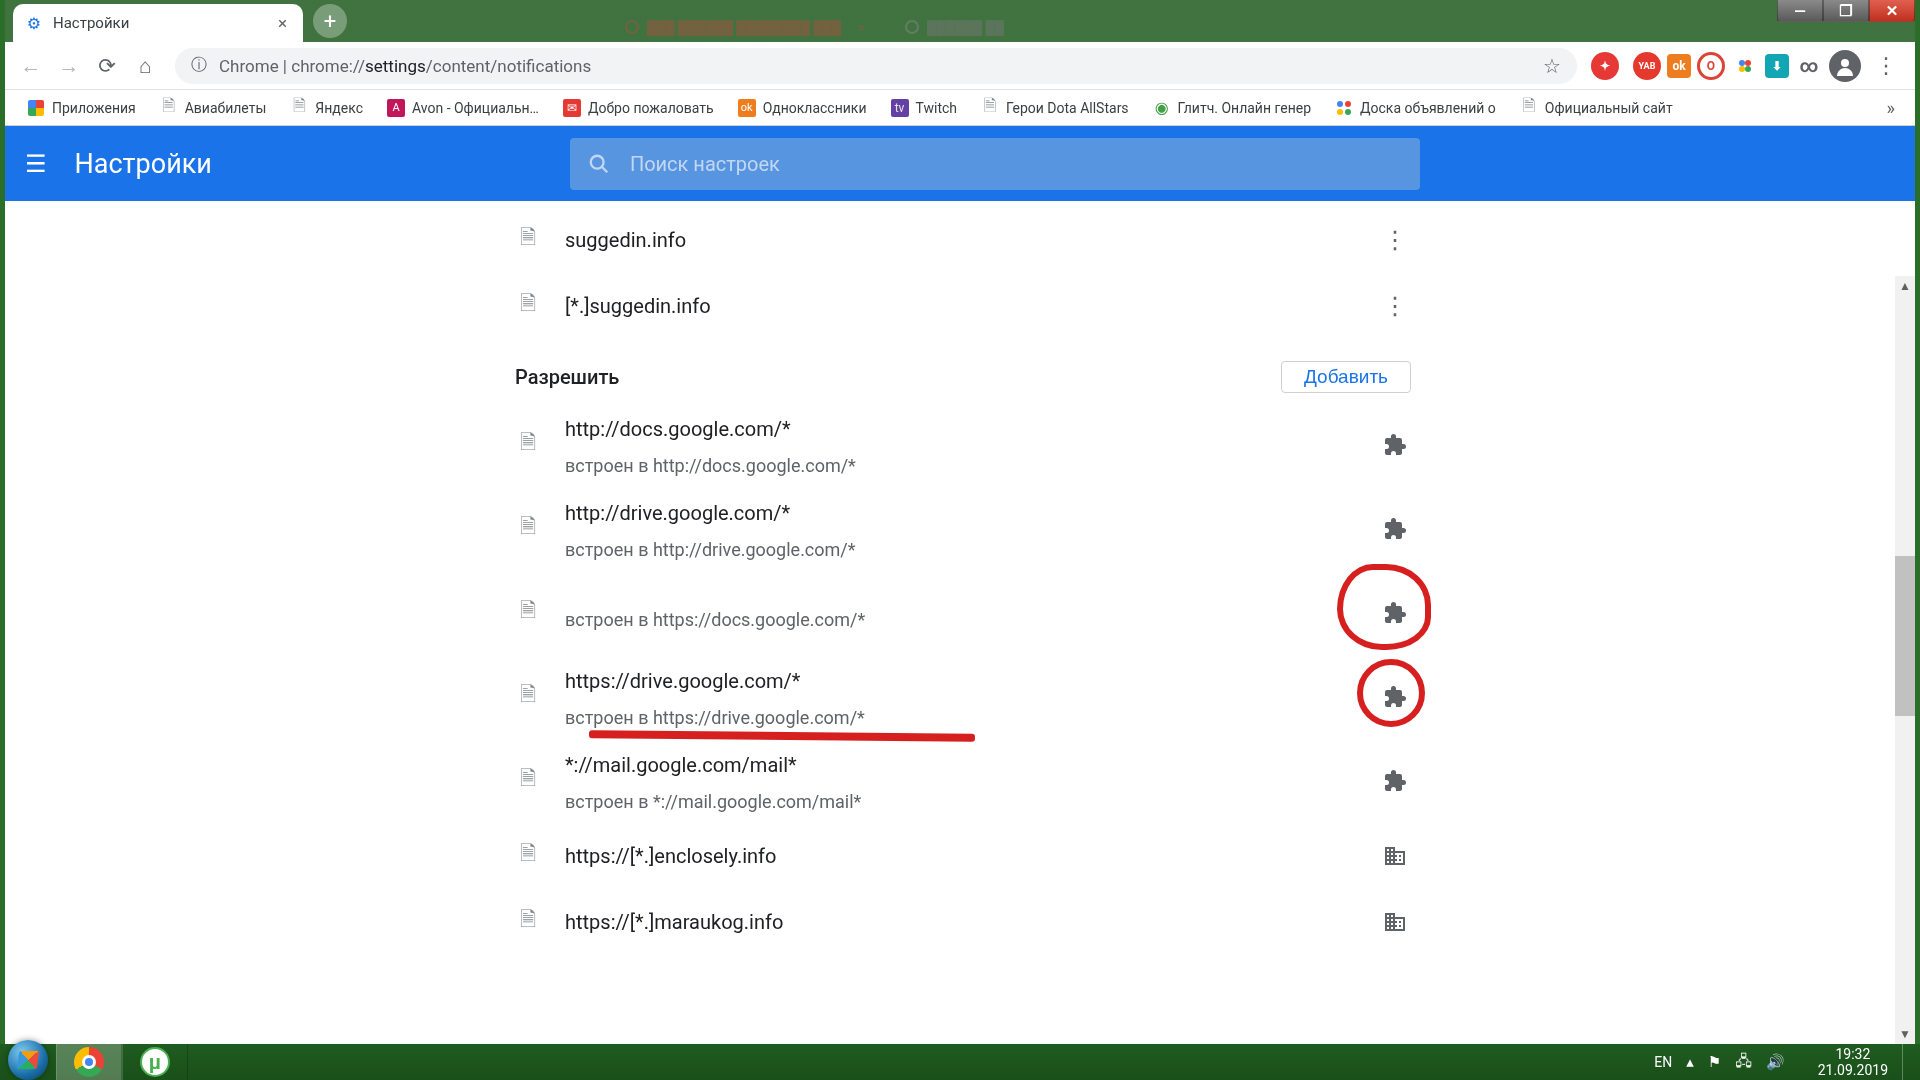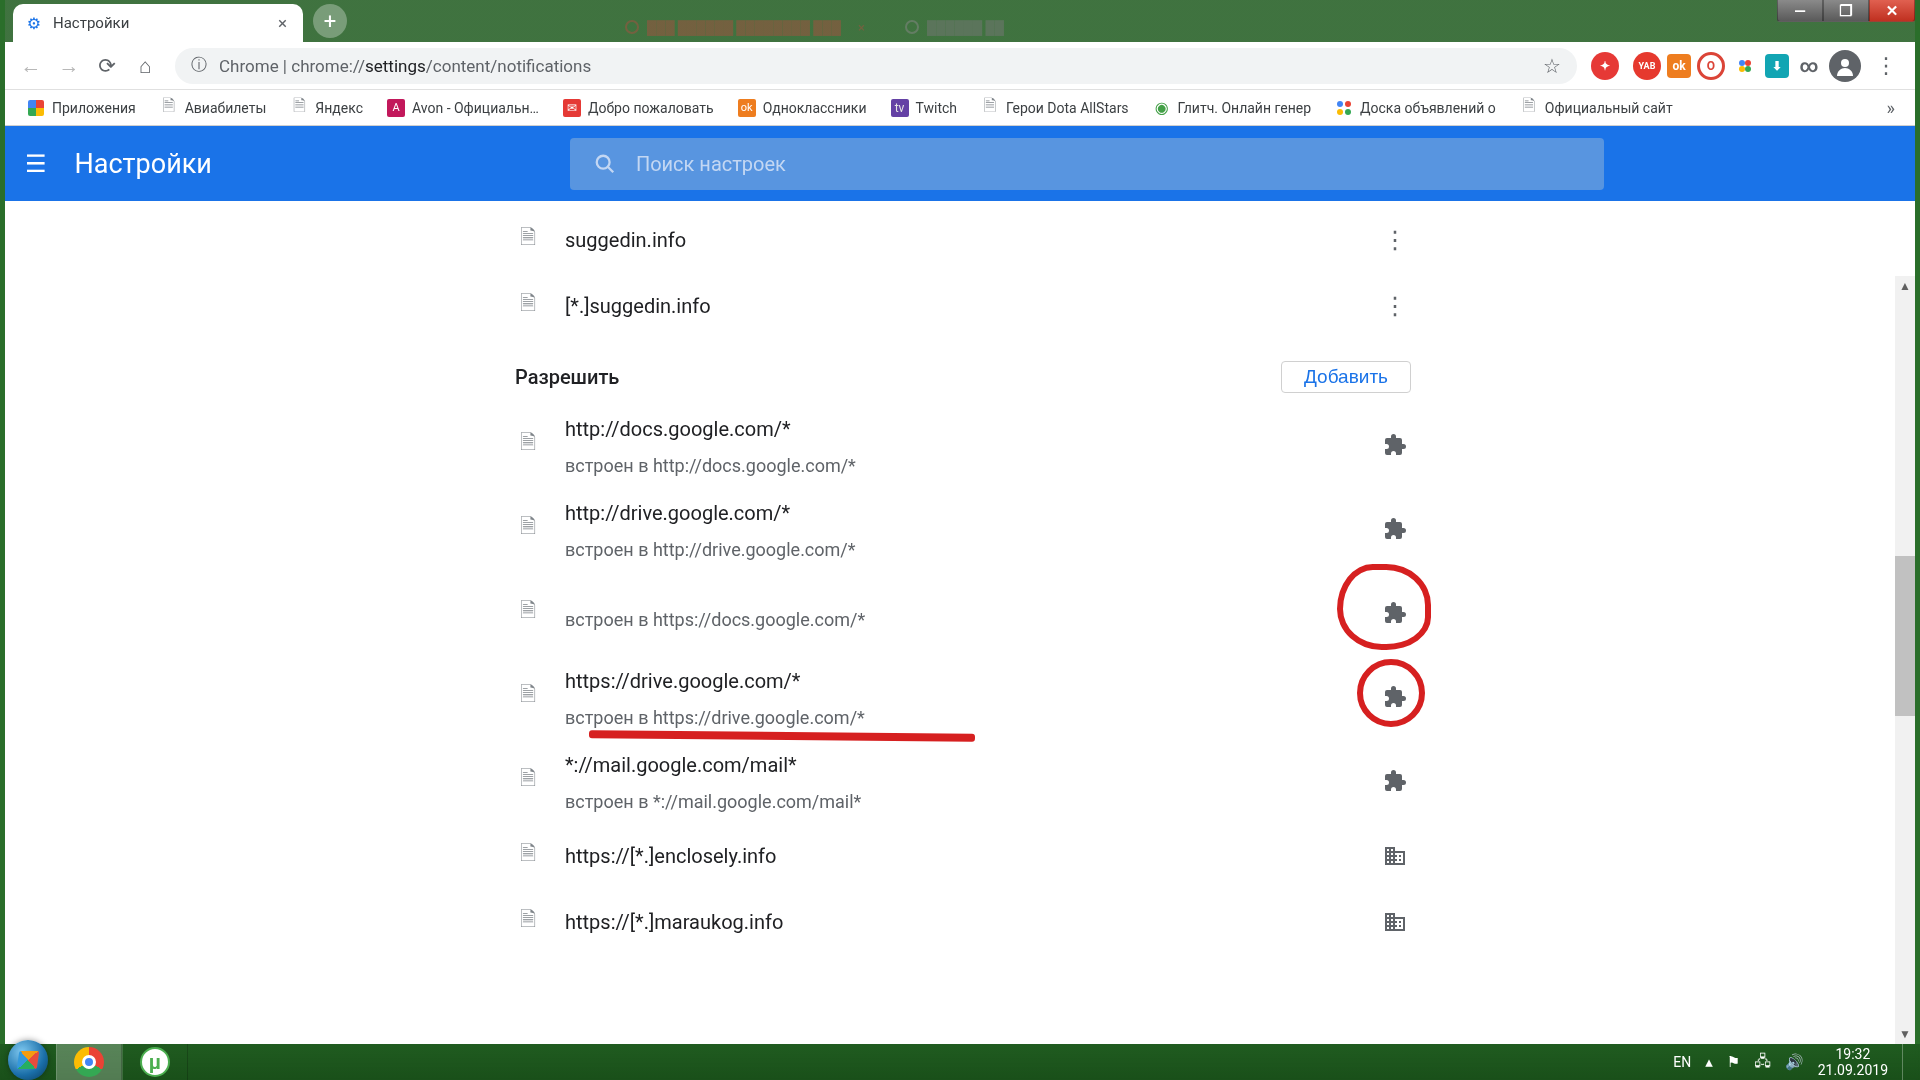--- a/index.html
+++ b/index.html
@@ -42,21 +42,21 @@
 .bm-icon{width:18px;height:18px;display:flex;align-items:center;justify-content:center;font-size:16px;}
 .bm-apps{background:conic-gradient(#ea4335 0 90deg,#fbbc04 90deg 180deg,#34a853 180deg 270deg,#4285f4 270deg 360deg);width:16px;height:16px;border-radius:2px;}
 .bm-doc{color:#80868b;}
 .bm-more{margin-left:auto;color:#5f6368;font-size:18px;padding:0 6px;}
 
 .content{flex:1;background:#fff;position:relative;overflow:hidden;}
 
 .settings-header{height:75px;background:#1a73e8;display:flex;align-items:center;padding:0 20px;gap:28px;}
 .hamburger{color:#fff;font-size:24px;cursor:pointer;}
 .settings-title{color:#fff;font-size:27px;font-weight:400;}
-.search-box{background:#5895e0;height:52px;border-radius:4px;display:flex;align-items:center;padding:0 24px;gap:20px;width:1034px;margin-left:330px;}
+.search-box{background:#5895e0;height:52px;border-radius:4px;display:flex;align-items:center;padding:0 18px;gap:20px;width:850px;margin-left:330px;}
 .search-icon{color:#c3d7f3;font-size:22px;}
 .search-placeholder{color:#c3d7f3;font-size:20px;}
 
 .panel-wrap{position:absolute;left:0;right:0;top:75px;bottom:0;overflow:hidden;}
 .panel{background:#fff;width:932px;margin-left:492px;padding-bottom:40px;}
 .site-row{display:flex;align-items:center;height:66px;padding:0 18px;gap:24px;}
 .site-icon{width:26px;height:26px;display:flex;align-items:center;justify-content:center;color:#80868b;font-size:20px;}
 .site-text{flex:1;}
 .site-url{font-size:20px;color:#202124;line-height:1.4;}
 .site-sub{font-size:18px;color:#5f6368;margin-top:12px;}
@@ -79,21 +79,21 @@
 .orb{width:40px;height:40px;border-radius:50%;background:radial-gradient(circle at 35% 30%,#7ec8f0,#1a6ea8 60%,#0a3a5a);display:flex;align-items:center;justify-content:center;position:relative;top:-2px;box-shadow:0 0 6px rgba(0,0,0,0.4);}
 .orb-flag{width:20px;height:18px;background:conic-gradient(from 45deg,#e74c3c 0 90deg,#27ae60 90deg 180deg,#3498db 180deg 270deg,#f39c12 270deg 360deg);border-radius:2px;transform:skewX(-8deg);}
 .task-item{height:36px;width:66px;display:flex;align-items:center;justify-content:center;border-left:1px solid rgba(255,255,255,0.15);border-right:1px solid rgba(0,0,0,0.2);}
 .task-item.active{background:rgba(255,255,255,0.25);}
 .task-icon{width:30px;height:30px;border-radius:50%;}
 .chrome-orb{background:conic-gradient(#ea4335 0 120deg,#34a853 120deg 240deg,#fbbc04 240deg 360deg);position:relative;}
 .chrome-orb::after{content:"";position:absolute;inset:8px;background:#4285f4;border-radius:50%;border:3px solid #fff;}
 .utorrent-orb{background:#fff;display:flex;align-items:center;justify-content:center;color:#4caf50;font-weight:bold;font-size:20px;border:2px solid #4caf50;}
 .tray{margin-left:auto;display:flex;align-items:center;gap:14px;padding-right:8px;color:#fff;font-size:14px;}
 .tray-icon{font-size:15px;}
-.tray-time{text-align:center;line-height:1.15;font-size:14px;}
+.tray-time{text-align:center;line-height:1.15;font-size:14px;margin-left:19px;}
 
 .chrome-win-controls{position:absolute;right:0;top:0;display:flex;z-index:20;}
 .cwc-btn{width:46px;height:22px;display:flex;align-items:center;justify-content:center;font-size:15px;color:#fff;font-weight:bold;border:1px solid rgba(0,0,0,0.3);border-top:none;}
 .cwc-min{background:linear-gradient(#8a8a8a,#5a5a5a);border-radius:0 0 0 3px;}
 .cwc-max{background:linear-gradient(#8a8a8a,#5a5a5a);}
 .cwc-close{background:linear-gradient(#e06050,#c03020);border-radius:0 0 3px 0;}
 svg{display:block;}
 </style>
 </head>
 <body>

